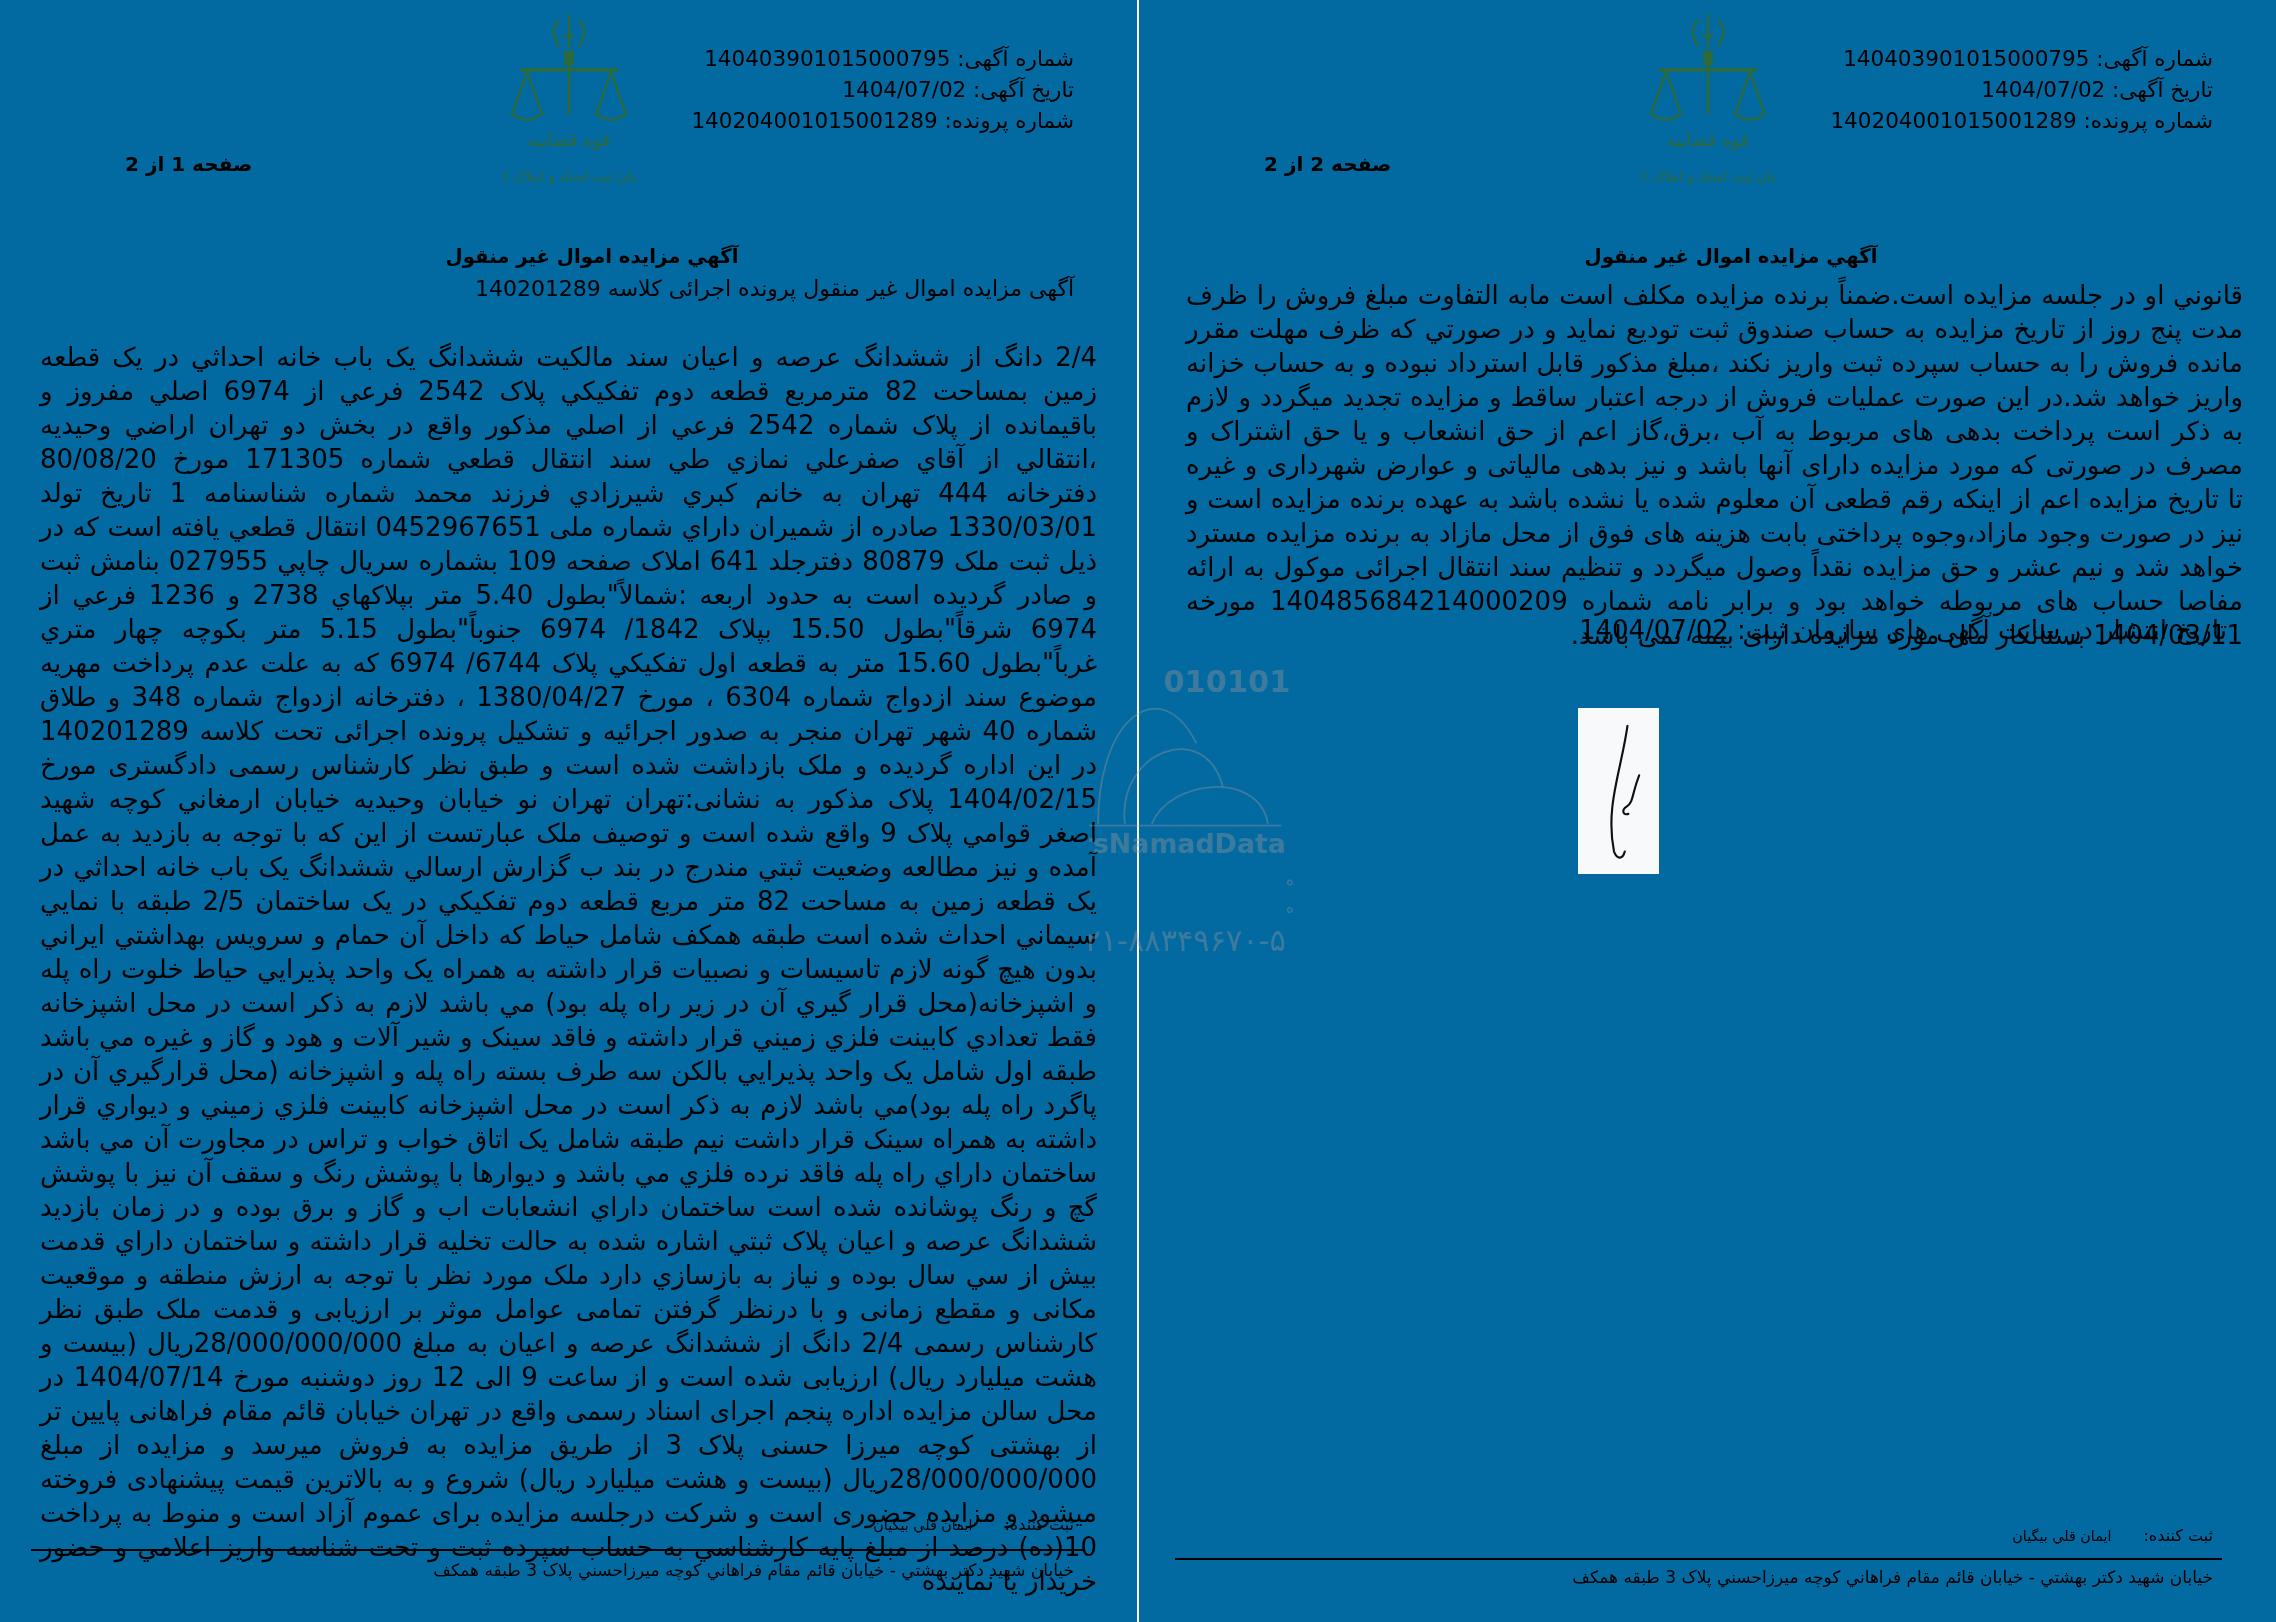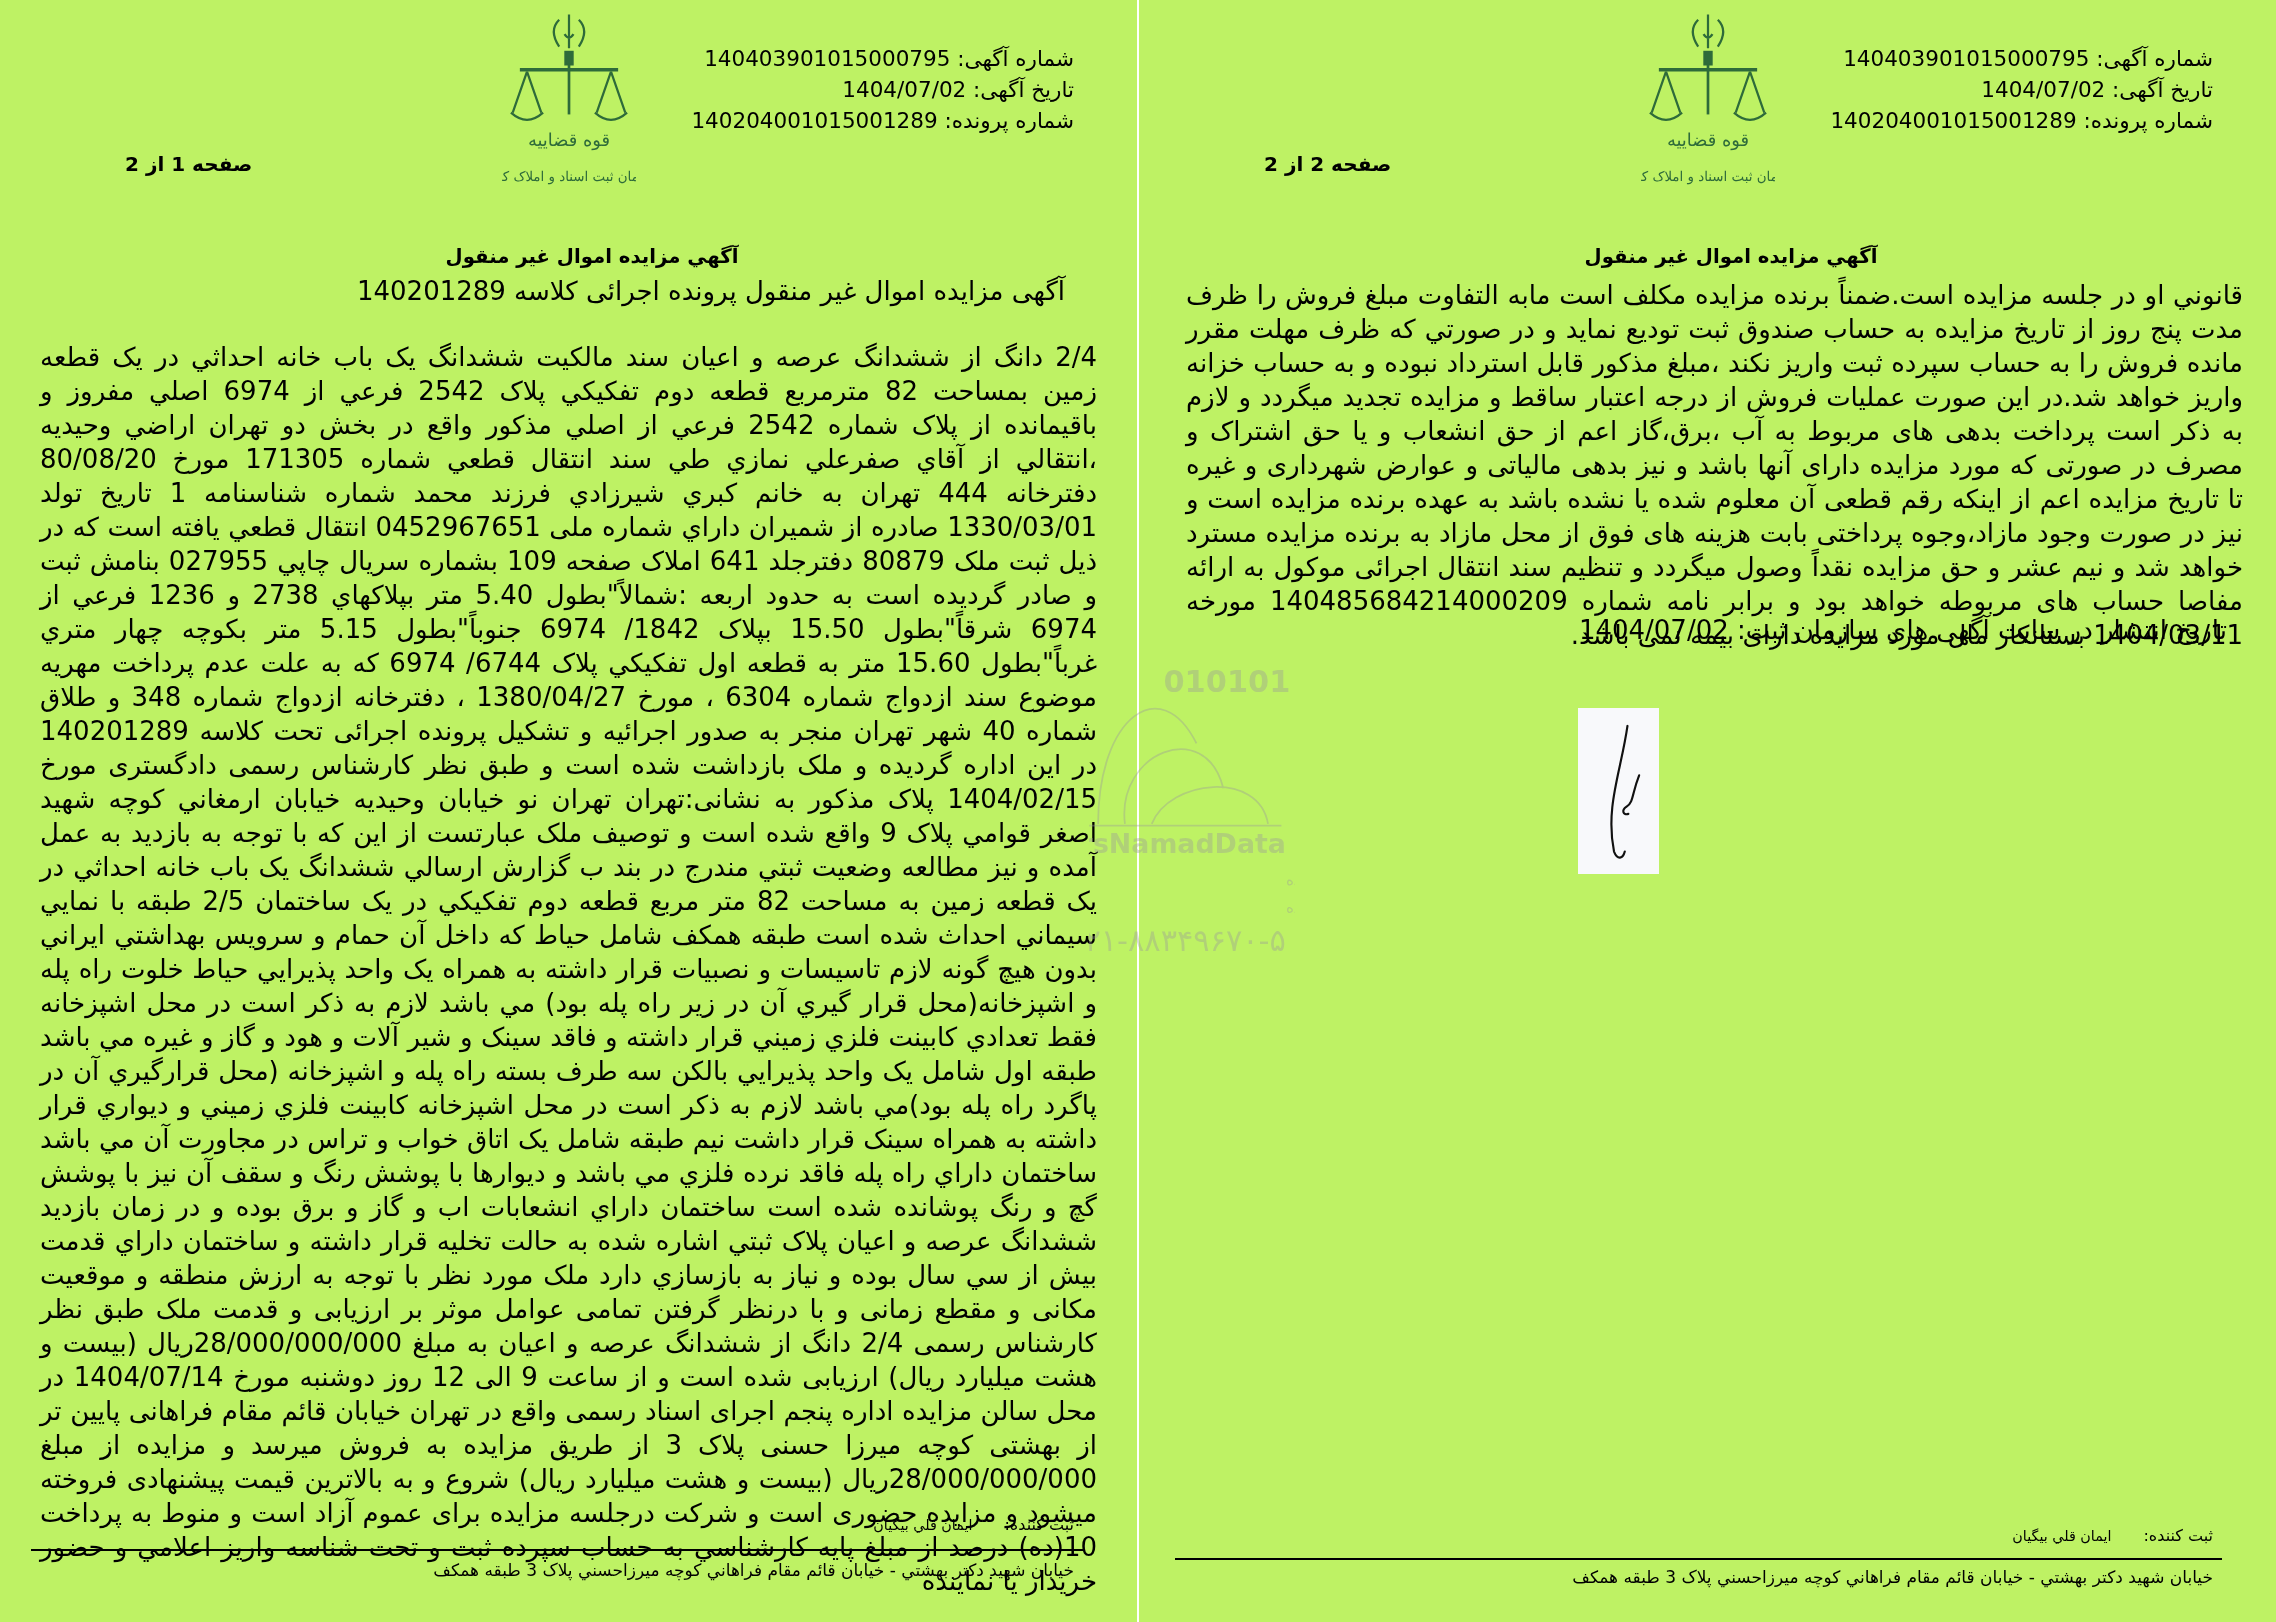--- a/index.html
+++ b/index.html
@@ -1,30 +1,30 @@
 <!DOCTYPE html>
 <html style="font-size:14.3px"><head>
 <meta charset="utf-8">
 <style>
   html, body { margin:0; padding:0; background:#ffffff; }
   body { width:2277px; height:1623px; position:relative; overflow:hidden;
          font-family:"DejaVu Sans","Liberation Sans",sans-serif; color:#000; }
-  .page { position:absolute; top:0; width:1137px; height:1623px; background:#bef264; }
+  .page { position:absolute; top:0; width:1137px; height:1623px; background:#0369a1; }
   .page.left { left:0; }
   .page.right { left:1139px; }
   .meta { position:absolute; top:43px; right:63px; direction:rtl; text-align:right;
           font-size:21.5px; line-height:31px; }
   .meta .row { white-space:nowrap; }
   .pageno { position:absolute; top:152px; left:125px; direction:rtl; font-size:20px; font-weight:bold; }
   .logo { position:absolute; top:7.2px; left:502px; width:134px; height:197px; }
   .logo svg { width:100%; height:100%; }
   .title { position:absolute; top:245px; left:0; right:0; text-align:center; direction:rtl;
            font-size:19.7px; font-weight:bold;padding-left:47px; }
-  .subtitle { position:absolute; top:276px; right:72px; direction:rtl; text-align:right;
-              font-size:26px; }
+  .subtitle { position:absolute; top:276px; right:63px; direction:rtl; text-align:right;
+              font-size:22px; }
   .body-text { position:absolute; right:40px; direction:rtl; text-align:justify;
                text-align-last:right; font-size:26px; line-height:34px; }
   .left .body-text { top:340px; width:1057px; }
   .right .body-text { top:278px; width:1057px; right:33px; }
   .publish { position:absolute; right:49px; direction:rtl; font-size:26px; top:615px; }
   .registrar { position:absolute; right:63px; direction:rtl; font-size:16px; white-space:nowrap; }
   .registrar .name { margin-right:27px; font-size:14.3px; }
   .left .registrar { top:1515px; }
   .right .registrar { top:1526px; }
   .rule { position:absolute; left:31px; right:54px; height:1.8px; background:#000; }

